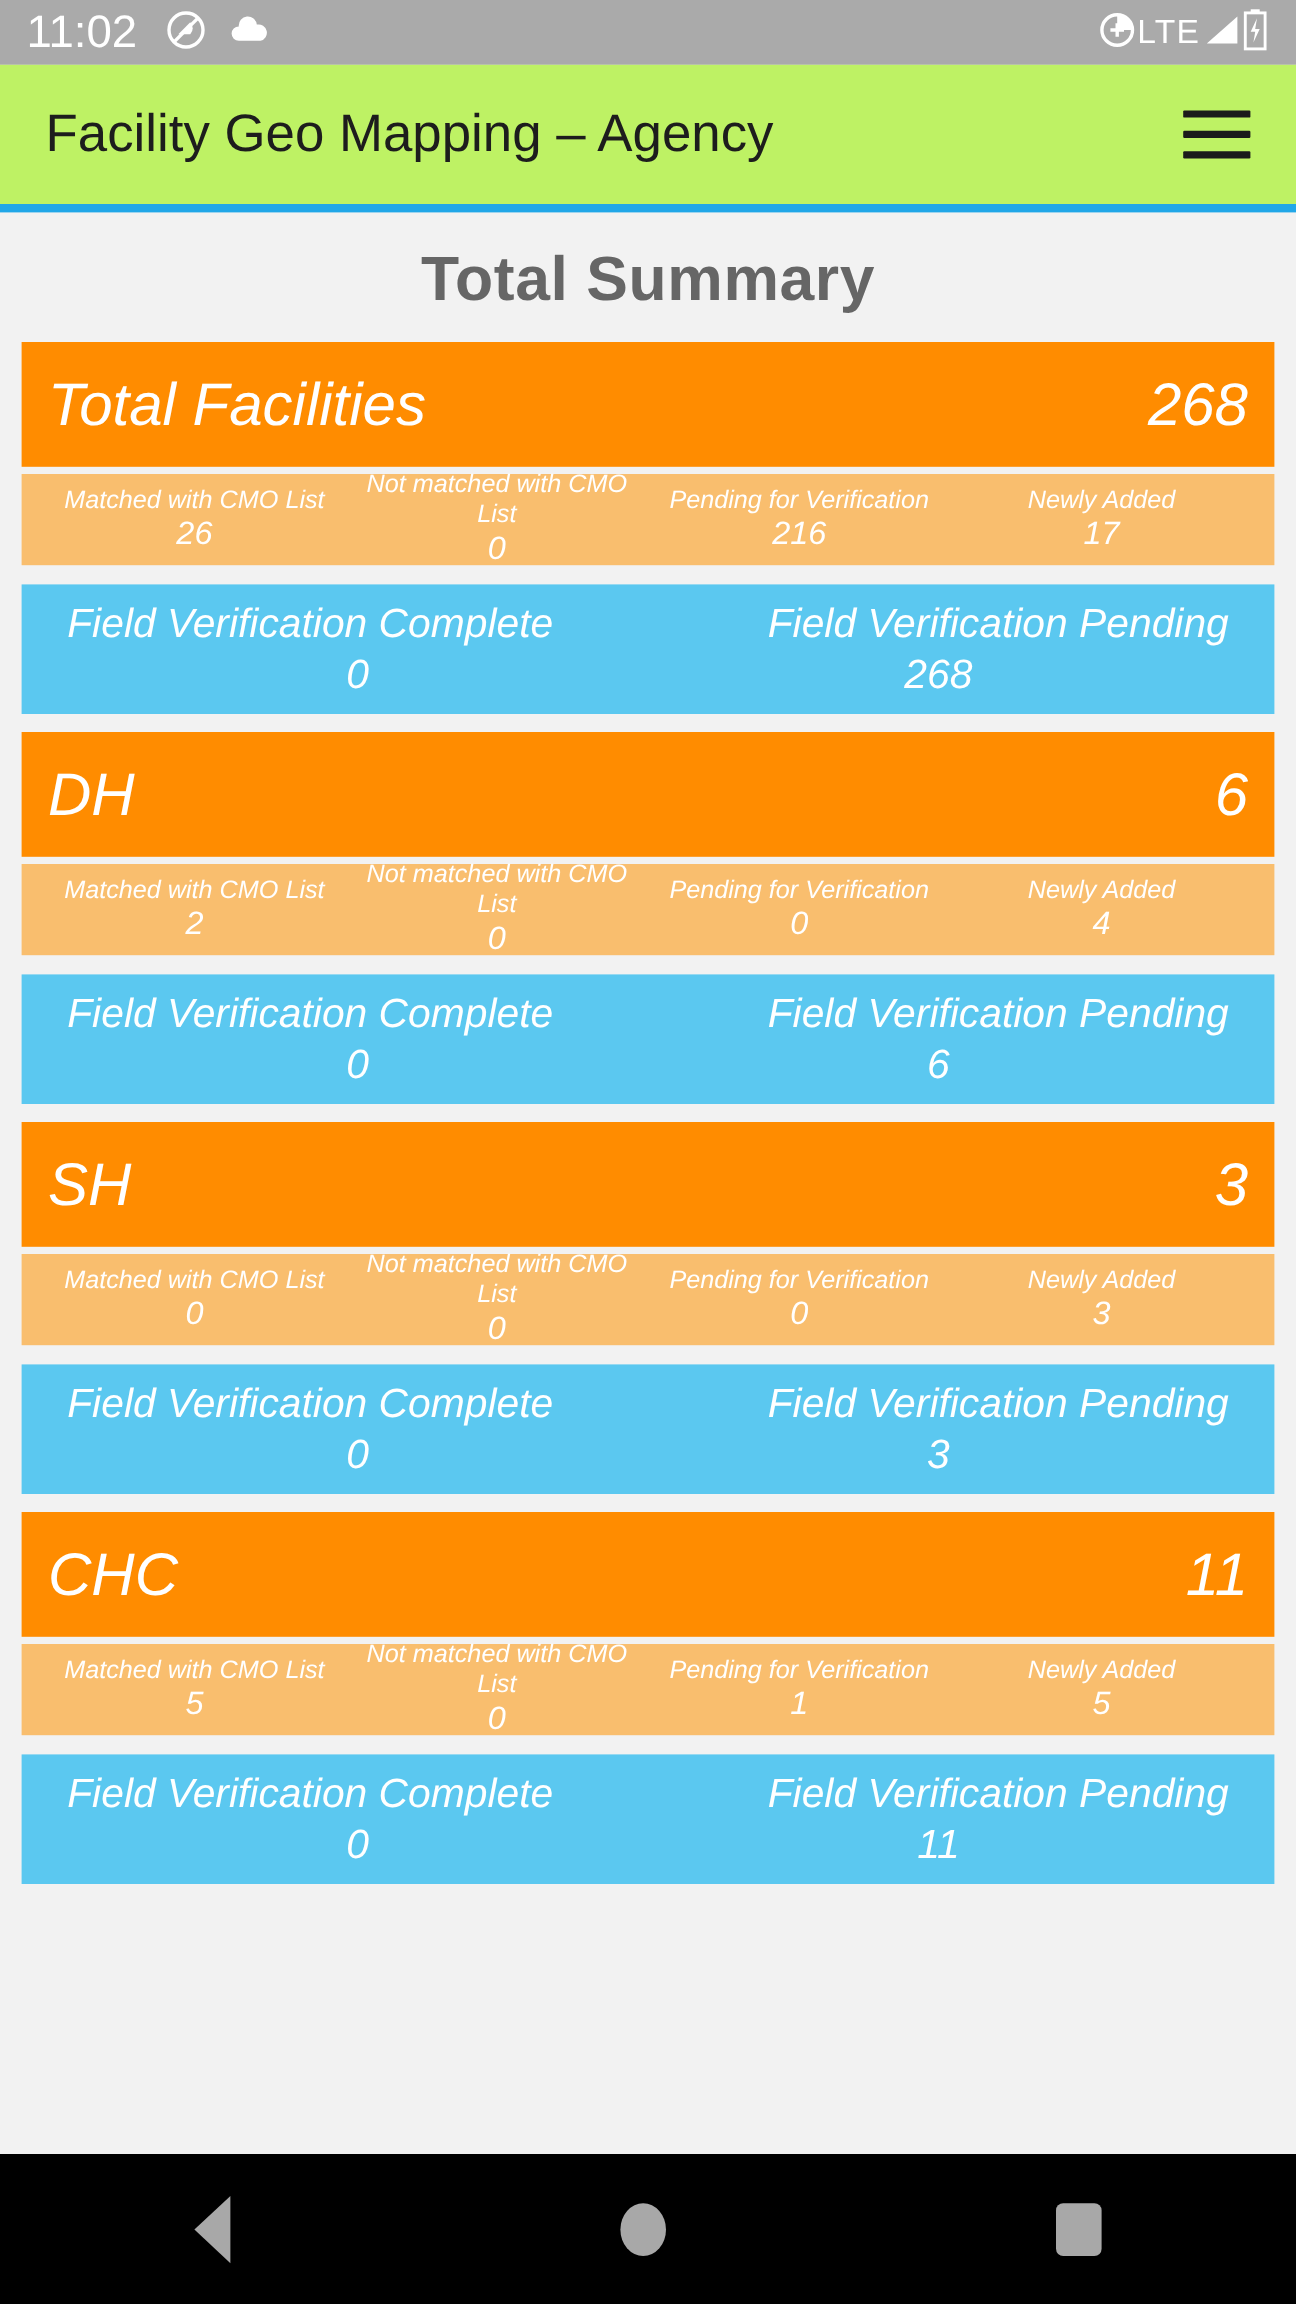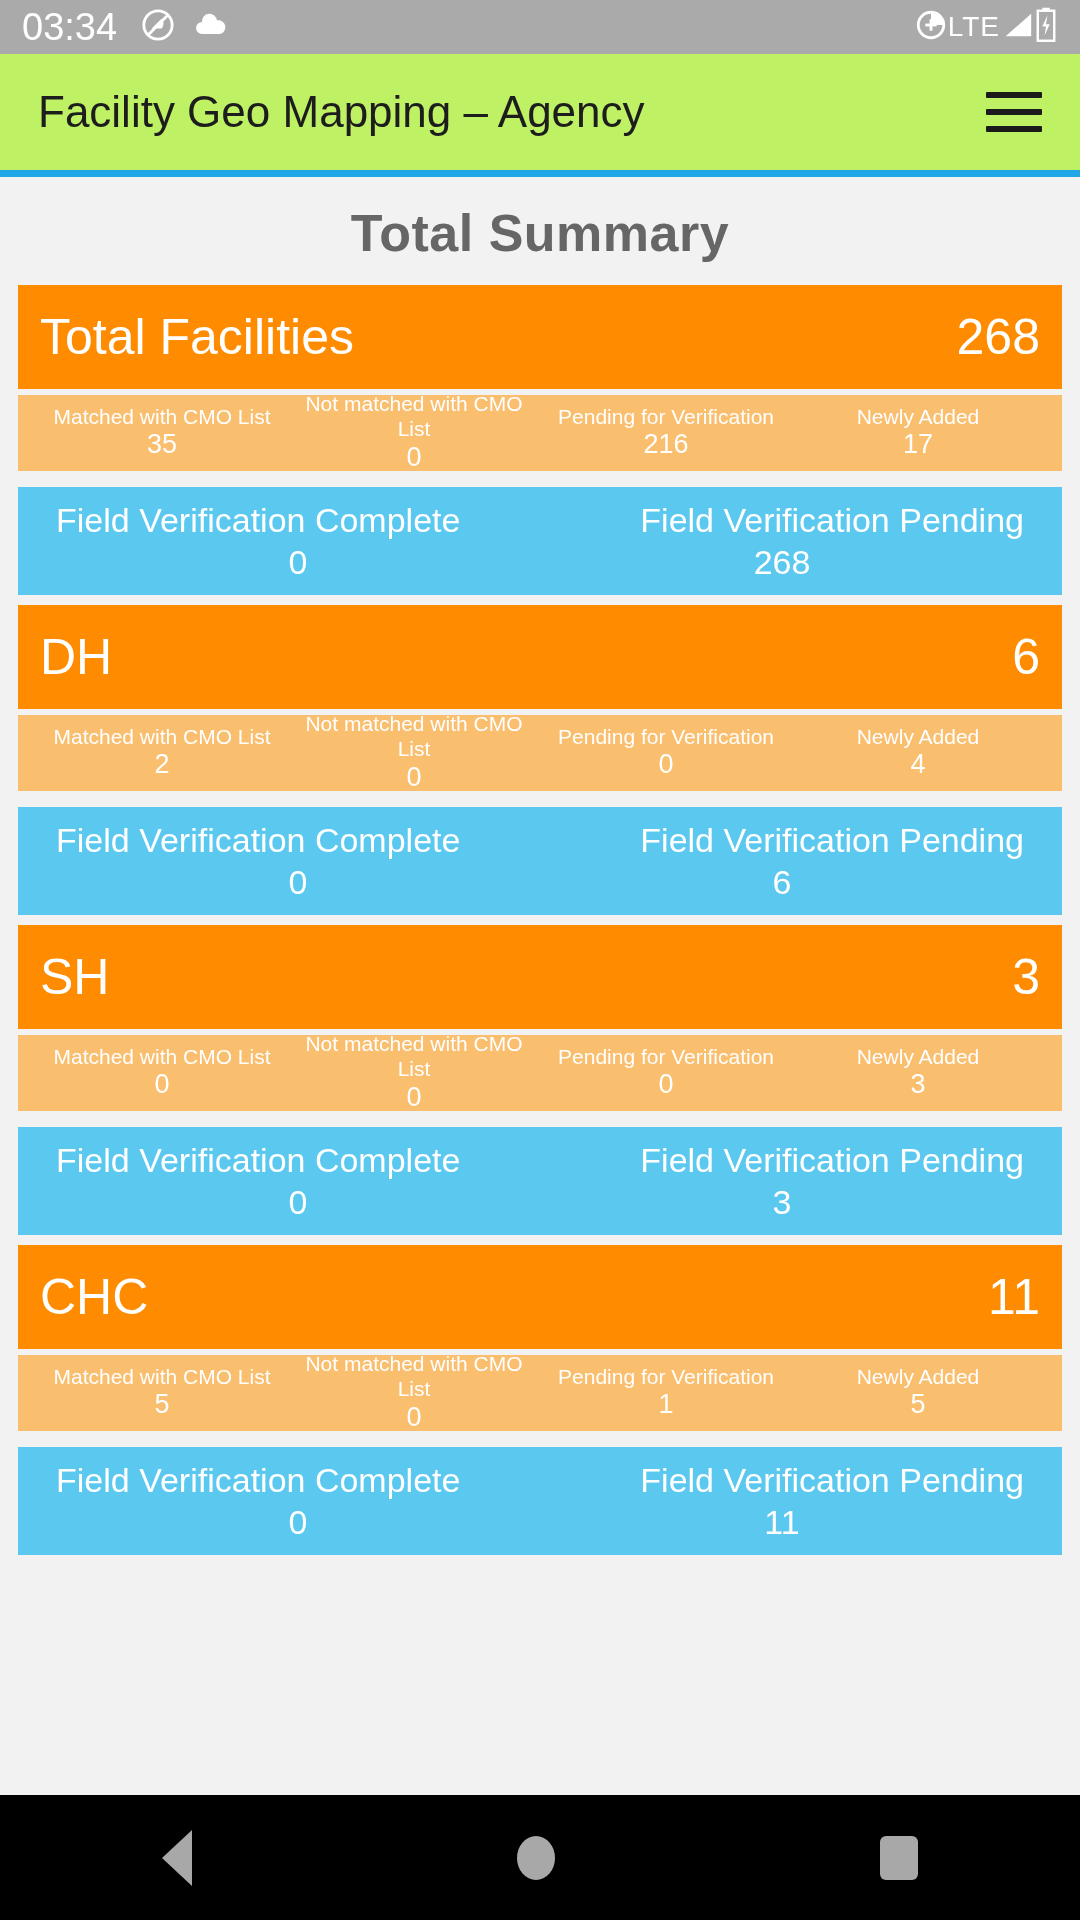--- a/index.html
+++ b/index.html
@@ -37,21 +37,21 @@
   .hamburger span { display:block; height:6px; background:#1b1b1b; border-radius:1px; }
   .accent-line { height:7px; background:#21a7e8; }
 
   
   .content { padding:0 18px; }
   .page-title {
     text-align:center; font-size:52px; font-weight:bold; color:#666666;
     padding:26px 0 22px; letter-spacing:0.5px;
   }
 
-  .group { margin-bottom:0; }
+  .group { margin-bottom:15px;font-style:italic; }
 
   .head-bar {
     background:#ff8c00; color:#ffffff;
     display:flex; align-items:center; justify-content:space-between;
     height:104px; padding:0 22px; margin-bottom:6px;
   }
   .head-name { font-size:50px; font-weight:400; }
   .head-count { font-size:50px; font-weight:400; }
 
   .stats-bar {
@@ -90,21 +90,21 @@
   .nav-recent { width:38px; height:44px; background:#a8a8a8; border-radius:6px; }
 
   .scroll-area { position:absolute; top:177px; left:0; width:1080px; height:1618px; overflow:hidden; }
 </style>
 </head>
 <body>
 
 <div class="phone">
 
   <div class="statusbar">
-    <span class="sb-clock">03:34</span>
+    <span class="sb-clock">11:02</span>
     <span class="sb-left-icons">
       <span class="ico">
         <svg width="34" height="34" viewBox="0 0 24 24">
           <circle cx="12" cy="12" r="10" fill="none" stroke="#ffffff" stroke-width="2"></circle>
           <path d="M7.5 14.5 L14.5 7.5 A5 5 0 0 1 14.5 14.5 Z" fill="#ffffff"></path>
           <line x1="5" y1="19" x2="19" y2="5" stroke="#ffffff" stroke-width="2"></line>
         </svg>
       </span>
       <span class="ico">
         <svg width="36" height="26" viewBox="0 0 24 16">
@@ -154,21 +154,21 @@
       <div class="page-title">Total Summary</div>
       <div id="groups-container">
           <div class="group">
     <div class="head-bar">
       <span class="head-name">Total Facilities</span>
       <span class="head-count">268</span>
     </div>
     <div class="stats-bar">
       <span class="stat-cell">
         <span class="lbl">Matched with CMO List</span>
-        <span class="val">35</span>
+        <span class="val">26</span>
       </span>
       <span class="stat-cell">
         <span class="lbl">Not matched with CMO List</span>
         <span class="val">0</span>
       </span>
       <span class="stat-cell">
         <span class="lbl">Pending for Verification</span>
         <span class="val">216</span>
       </span>
       <span class="stat-cell">

